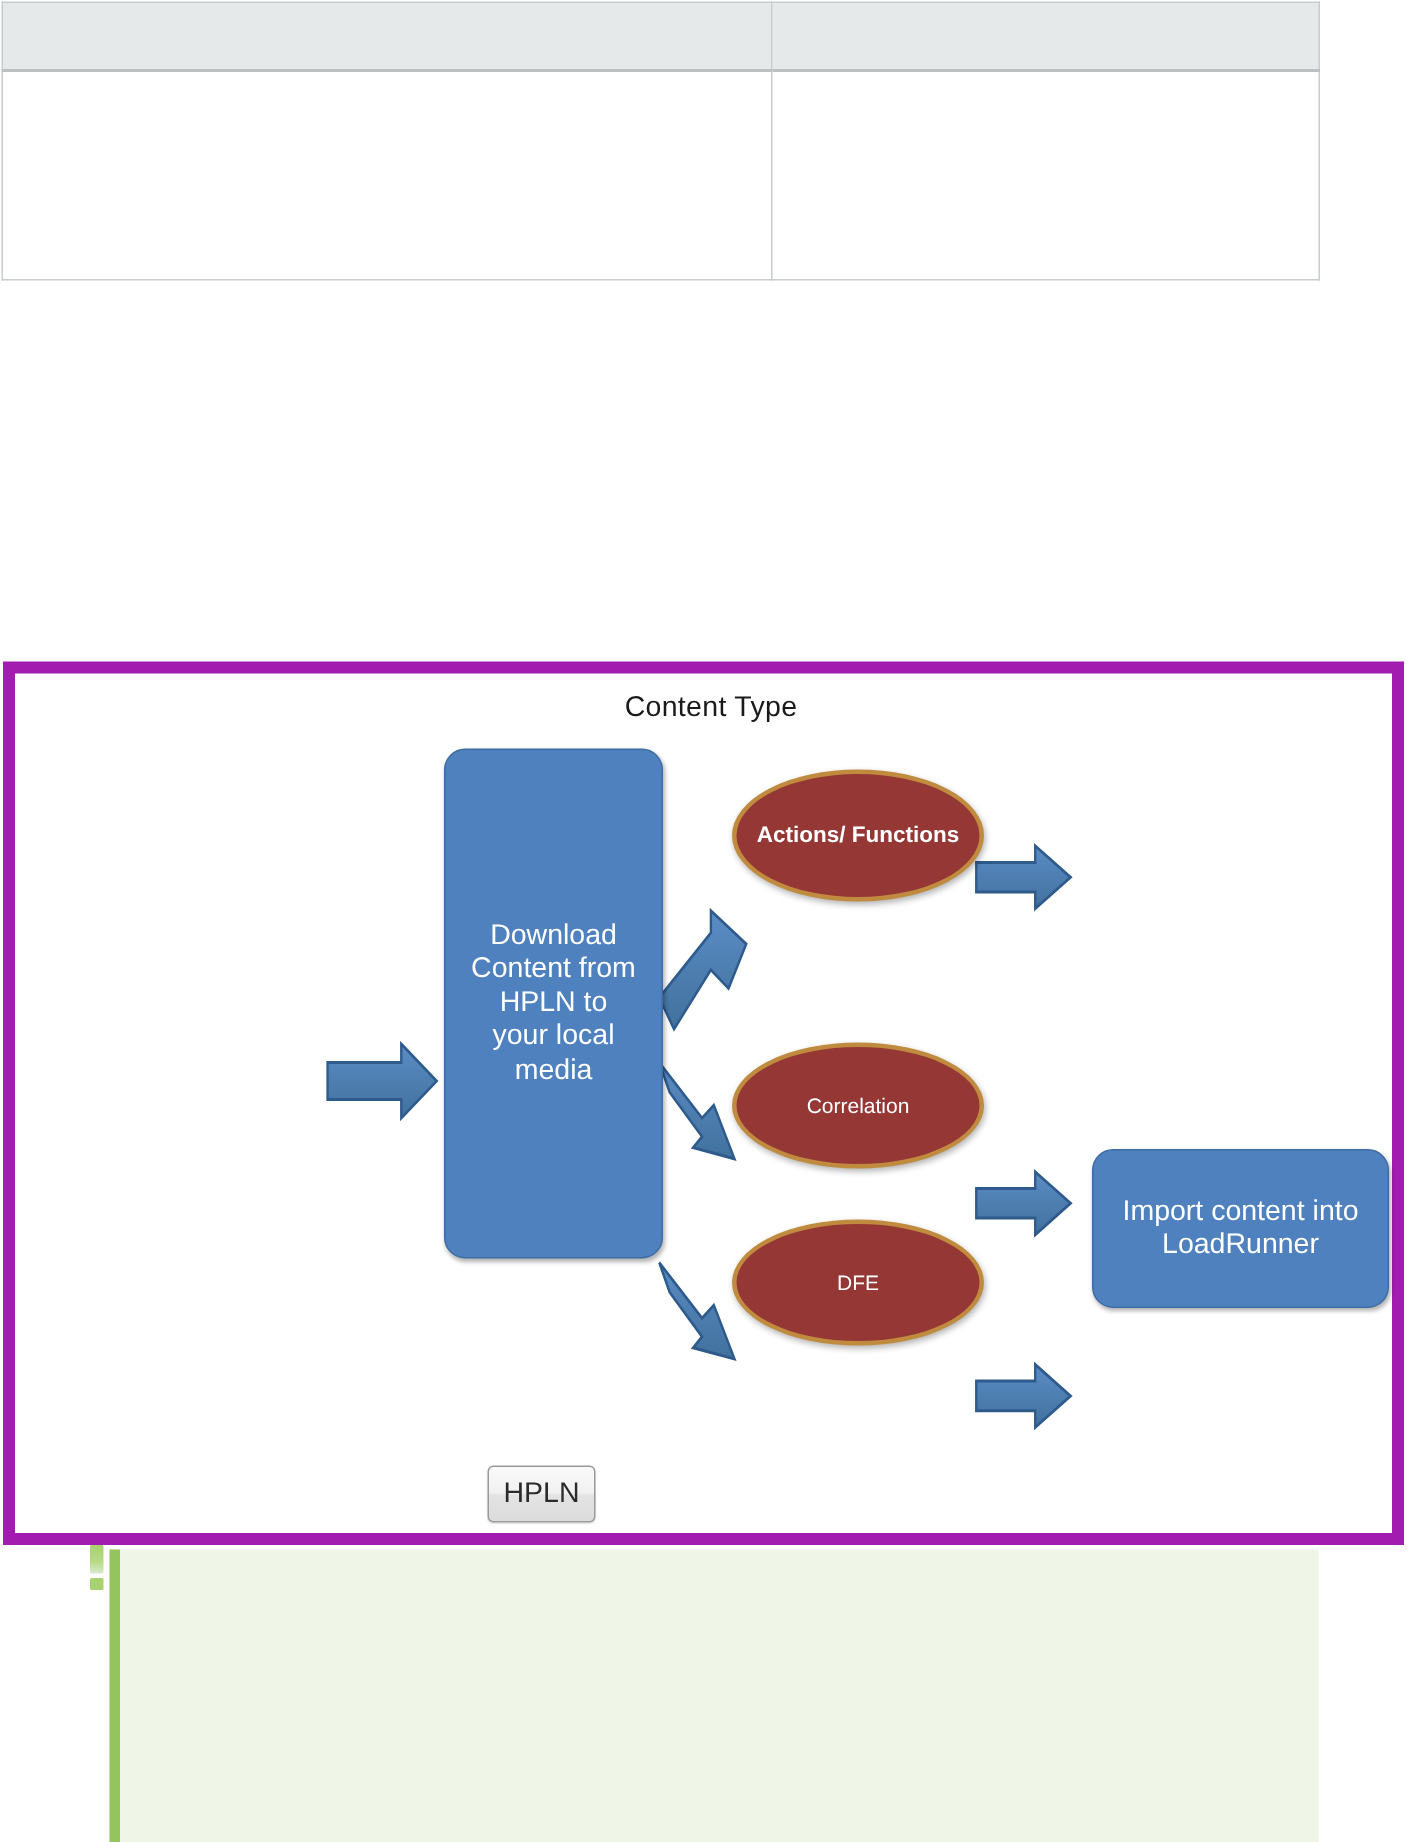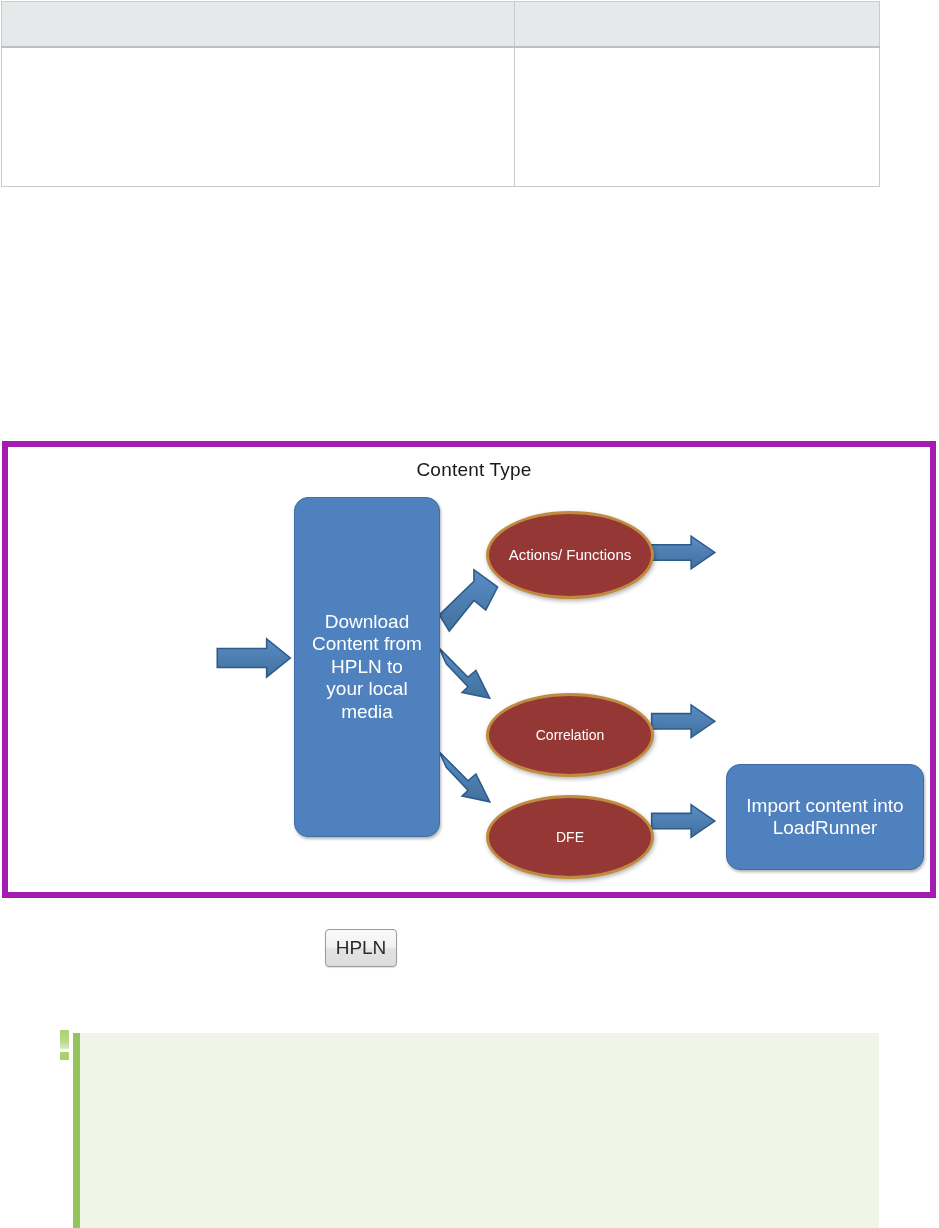--- a/index.html
+++ b/index.html
@@ -47,22 +47,22 @@
   }
   .col-a { width: 513px; }
   .col-b { width: 365px; }
 
   
   #diagram {
     position: absolute;
     left: 2px;
     top: 441px;
     width: 934px;
-    height: 457px;
-    border: 6px solid #a21caf;
+    height: 589px;
+    border: 8px solid #a21caf;
     background: #ffffff;
   }
   #diagram-title {
     position: absolute;
     left: 0;
     top: 12px;
     width: 100%;
     text-align: center;
     font-size: 19px;
     color: #1a1a1a;
@@ -95,37 +95,37 @@
     box-shadow: 1px 2px 4px rgba(0,0,0,.30);
     font-size: 15px;
   }
   .ellipse.small-label { font-size: 14px; }
 
   
   #node-login      { left: 8px;   top: 178px; width: 195px; height: 84px; }
   #node-download   { left: 286px; top: 50px;  width: 146px; height: 340px; padding: 0 16px; }
   #node-add        { left: 718px; top: 56px;  width: 198px; height: 106px; }
   #node-import     { left: 718px; top: 284px; width: 198px; height: 106px; margin-top: 33px; }
-  #node-actions    { left: 478px; top: 64px;  width: 168px; height: 88px; }
+  #node-actions    { left: 478px; top: 64px;  width: 168px; height: 88px; font-weight: bold; }
   #node-correlation{ left: 478px; top: 246px; width: 168px; height: 84px; }
-  #node-dfe        { left: 478px; top: 348px; width: 168px; height: 84px; }
+  #node-dfe        { left: 478px; top: 364px; width: 168px; height: 84px; }
 
   
   #arrows {
     position: absolute;
     left: 0; top: 0;
     width: 100%; height: 100%;
     pointer-events: none;
   }
 
   
   #hpln-button {
     position: absolute;
     left: 325px;
-    top: 929px;
+    top: 977px;
     width: 72px;
     height: 38px;
     border: 1px solid #9a9a9a;
     border-radius: 4px;
     background: linear-gradient(180deg, #fafafa 0%, #f1f1f1 48%, #e3e3e3 52%, #dcdcdc 100%);
     display: flex;
     align-items: center;
     justify-content: center;
     font-size: 19px;
     color: #2b2b2b;

